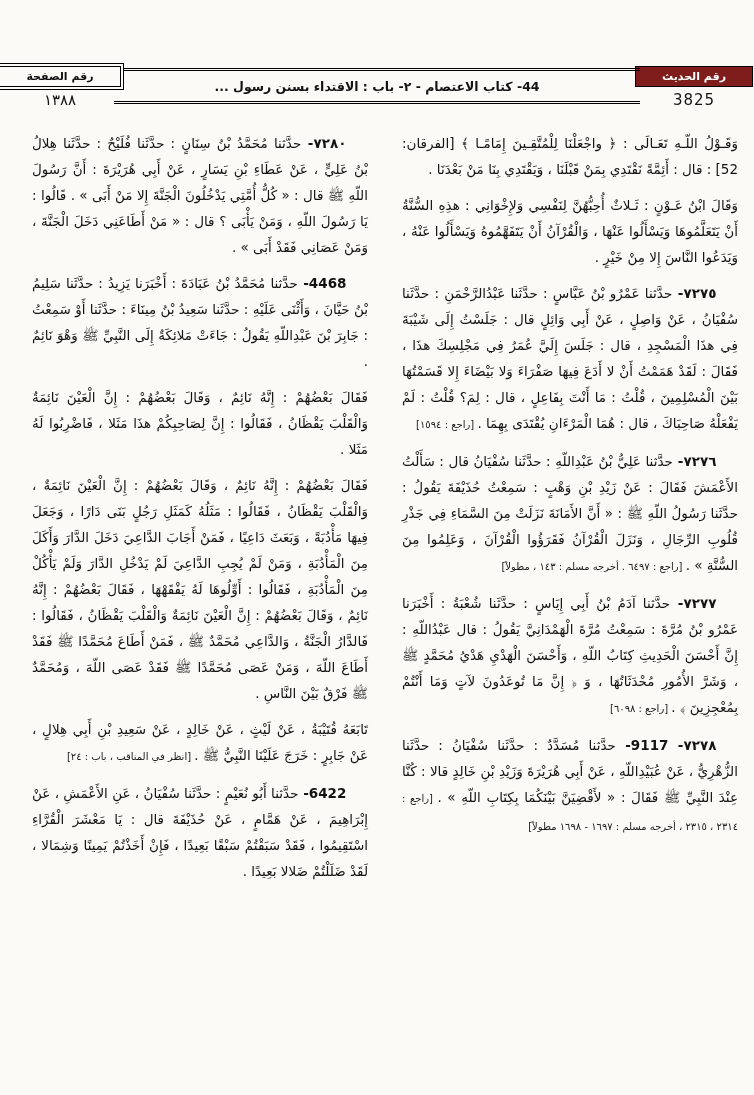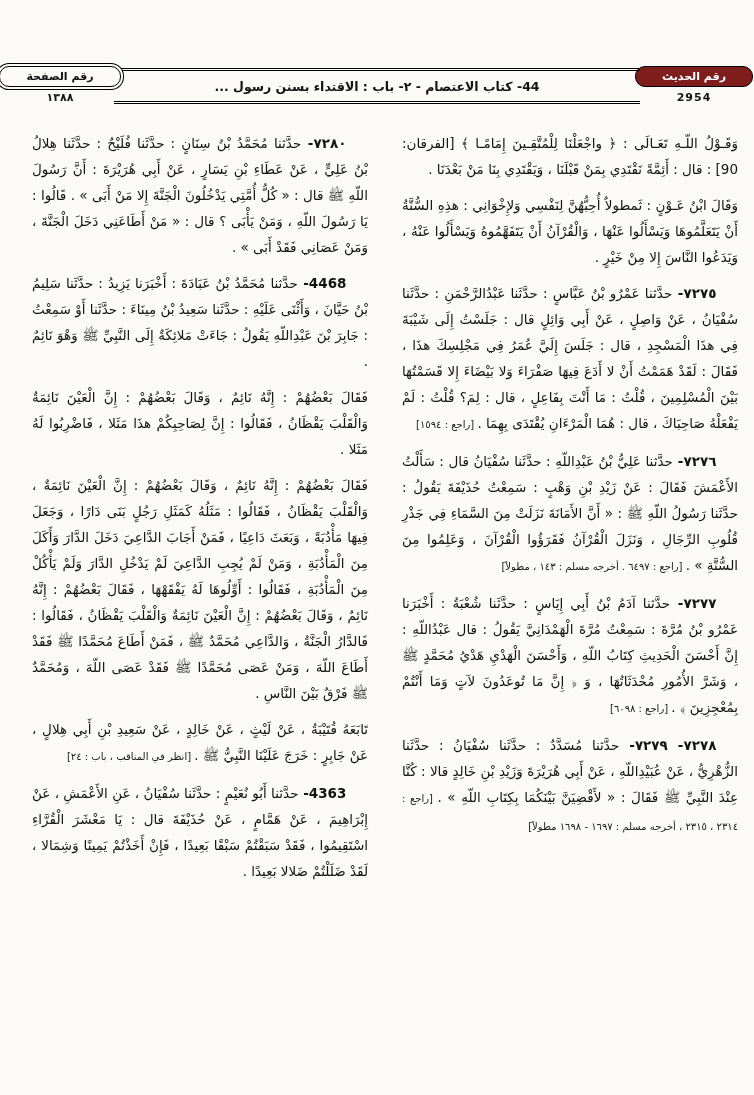--- a/index.html
+++ b/index.html
@@ -21,31 +21,31 @@
     align-items:stretch;
     margin:0 2px 14px 2px;
     height:50px;
   }
   .badge{
     display:flex;flex-direction:column;align-items:center;justify-content:flex-start;
     width:96px;flex:0 0 96px;
   }
   .badge-label{
     font-size:11px;font-weight:bold;line-height:1;
-    padding:4px 26px;border-radius:10px;
+    padding:4px 26px;border-radius:0;
     white-space:nowrap;
   }
   .badge.dark .badge-label{
     background:#7f1d1d;color:#ffffff;border:1.5px solid #000;
   }
   .badge.light .badge-label{
     background:#fbfaf6;color:#111;border:1.5px solid #000;box-shadow:0 0 0 2px #fbfaf6, 0 0 0 3px #000;
   }
   .badge-number{
-    font-size:11px;font-weight:bold;margin-top:4px;letter-spacing:1px;
+    font-size:15px;font-weight:normal;margin-top:4px;letter-spacing:1px;
   }
   .title-band{
     flex:1;
     margin:2px 6px 0 6px;
     border-top:3px double #000;
     border-bottom:3px double #000;
     display:flex;align-items:center;justify-content:center;
     height:30px;
   }
   .title-band .title{
@@ -79,43 +79,43 @@
   }
 </style>
 </head>
 <body>
 
 <div class="page">
 
   <div class="header">
     <div class="badge dark">
       <div class="badge-label">رقم الحديث</div>
-      <div class="badge-number">2954</div>
+      <div class="badge-number">3825</div>
     </div>
     <div class="title-band">
       <div class="title">44- كتاب الاعتصام - ٢- باب : الاقتداء بسنن رسول ...</div>
     </div>
     <div class="badge light">
       <div class="badge-label">رقم الصفحة</div>
       <div class="badge-number">١٣٨٨</div>
     </div>
   </div>
 
   <div class="columns">
     <div class="column">
-        <p class="para noindent">وَقَـوْلُ اللّـهِ تَعَـالَى : ﴿ واجْعَلْنَا لِلْمُتَّقِـينَ إِمَامًـا ﴾ [الفرقان: 90] : قال : أَئِمَّةً نَقْتَدِي بِمَنْ قَبْلَنَا ، وَيَقْتَدِي بِنَا مَنْ بَعْدَنَا .</p>
-        <p class="para noindent">وَقَالَ ابْنُ عَـوْنٍ : ثَمطولاٌ أُحِبُّهُنَّ لِنَفْسِي وَلإِخْوَانِي : هذِهِ السُّنَّةُ أَنْ يَتَعَلَّمُوهَا وَيَسْأَلُوا عَنْهَا ، وَالْقُرْآنُ أَنْ يَتَفَهَّمُوهُ وَيَسْأَلُوا عَنْهُ ، وَيَدَعُوا النَّاسَ إِلا مِنْ خَيْرٍ .</p>
+        <p class="para noindent">وَقَـوْلُ اللّـهِ تَعَـالَى : ﴿ واجْعَلْنَا لِلْمُتَّقِـينَ إِمَامًـا ﴾ [الفرقان: 52] : قال : أَئِمَّةً نَقْتَدِي بِمَنْ قَبْلَنَا ، وَيَقْتَدِي بِنَا مَنْ بَعْدَنَا .</p>
+        <p class="para noindent">وَقَالَ ابْنُ عَـوْنٍ : ثَـلاثٌ أُحِبُّهُنَّ لِنَفْسِي وَلإِخْوَانِي : هذِهِ السُّنَّةُ أَنْ يَتَعَلَّمُوهَا وَيَسْأَلُوا عَنْهَا ، وَالْقُرْآنُ أَنْ يَتَفَهَّمُوهُ وَيَسْأَلُوا عَنْهُ ، وَيَدَعُوا النَّاسَ إِلا مِنْ خَيْرٍ .</p>
         <p class="para"><span class="hnum">٧٢٧٥- </span>حدَّثنا عَمْرُو بْنُ عَبَّاسٍ : حدَّثَنا عَبْدُالرَّحْمَنِ : حدَّثَنا سُفْيَانُ ، عَنْ وَاصِلٍ ، عَنْ أَبِي وَائِلٍ قال : جَلَسْتُ إِلَى شَيْبَةَ فِي هذَا الْمَسْجِدِ ، قال : جَلَسَ إِلَيَّ عُمَرُ فِي مَجْلِسِكَ هذَا ، فَقَالَ : لَقَدْ هَمَمْتُ أَنْ لا أَدَعَ فِيهَا صَفْرَاءَ وَلا بَيْضَاءَ إِلا قَسَمْتُهَا بَيْنَ الْمُسْلِمِينَ ، قُلْتُ : مَا أَنْتَ بِفَاعِلٍ ، قال : لِمَ؟ قُلْتُ : لَمْ يَفْعَلْهُ صَاحِبَاكَ ، قال : هُمَا الْمَرْءَانِ يُقْتَدَى بِهِمَا .<span class="ref"> [راجع : ١٥٩٤]</span></p>
         <p class="para"><span class="hnum">٧٢٧٦- </span>حدَّثنا عَلِيُّ بْنُ عَبْدِاللّهِ : حدَّثَنا سُفْيَانُ قال : سَأَلْتُ الأَعْمَشَ فَقَالَ : عَنْ زَيْدِ بْنِ وَهْبٍ : سَمِعْتُ حُذَيْفَةَ يَقُولُ : حدَّثَنا رَسُولُ اللّهِ ﷺ : « أَنَّ الأَمَانَةَ نَزَلَتْ مِنَ السَّمَاءِ فِي جَذْرِ قُلُوبِ الرِّجَالِ ، وَنَزَلَ الْقُرْآنُ فَقَرَؤُوا الْقُرْآنَ ، وَعَلِمُوا مِنَ السُّنَّةِ » .<span class="ref"> [راجع : ٦٤٩٧ . أخرجه مسلم : ١٤٣ ، مطولاً]</span></p>
         <p class="para"><span class="hnum">٧٢٧٧- </span>حدَّثنا آدَمُ بْنُ أَبِي إِيَاسٍ : حدَّثَنا شُعْبَةُ : أَخْبَرَنا عَمْرُو بْنُ مُرَّةَ : سَمِعْتُ مُرَّةَ الْهَمْدَانِيَّ يَقُولُ : قال عَبْدُاللّهِ : إِنَّ أَحْسَنَ الْحَدِيثِ كِتَابُ اللّهِ ، وَأَحْسَنَ الْهَدْيِ هَدْيُ مُحَمَّدٍ ﷺ ، وَشَرَّ الأُمُورِ مُحْدَثَاتُهَا ، وَ ﴿ إِنَّ مَا تُوعَدُونَ لآتٍ وَمَا أَنْتُمْ بِمُعْجِزِينَ ﴾ .<span class="ref"> [راجع : ٦٠٩٨]</span></p>
-        <p class="para"><span class="hnum">٧٢٧٨- ٧٢٧٩- </span>حدَّثنا مُسَدَّدٌ : حدَّثَنا سُفْيَانُ : حدَّثَنا الزُّهْرِيُّ ، عَنْ عُبَيْدِاللّهِ ، عَنْ أَبِي هُرَيْرَةَ وَزَيْدِ بْنِ خَالِدٍ قالا : كُنَّا عِنْدَ النَّبِيِّ ﷺ فَقَالَ : « لأَقْضِيَنَّ بَيْنَكُمَا بِكِتَابِ اللّهِ » .<span class="ref"> [راجع : ٢٣١٤ ، ٢٣١٥ ، أخرجه مسلم : ١٦٩٧ - ١٦٩٨ مطولاً]</span></p>
+        <p class="para"><span class="hnum">٧٢٧٨- 9117- </span>حدَّثنا مُسَدَّدٌ : حدَّثَنا سُفْيَانُ : حدَّثَنا الزُّهْرِيُّ ، عَنْ عُبَيْدِاللّهِ ، عَنْ أَبِي هُرَيْرَةَ وَزَيْدِ بْنِ خَالِدٍ قالا : كُنَّا عِنْدَ النَّبِيِّ ﷺ فَقَالَ : « لأَقْضِيَنَّ بَيْنَكُمَا بِكِتَابِ اللّهِ » .<span class="ref"> [راجع : ٢٣١٤ ، ٢٣١٥ ، أخرجه مسلم : ١٦٩٧ - ١٦٩٨ مطولاً]</span></p>
       </div>
     <div class="column">
         <p class="para"><span class="hnum">٧٢٨٠- </span>حدَّثنا مُحَمَّدُ بْنُ سِنَانٍ : حدَّثَنا فُلَيْحٌ : حدَّثَنا هِلالُ بْنُ عَلِيٍّ ، عَنْ عَطَاءِ بْنِ يَسَارٍ ، عَنْ أَبِي هُرَيْرَةَ : أَنَّ رَسُولَ اللّهِ ﷺ قال : « كُلُّ أُمَّتِي يَدْخُلُونَ الْجَنَّةَ إِلا مَنْ أَبَى » . قَالُوا : يَا رَسُولَ اللّهِ ، وَمَنْ يَأْبَى ؟ قال : « مَنْ أَطَاعَنِي دَخَلَ الْجَنَّةَ ، وَمَنْ عَصَانِي فَقَدْ أَبَى » .</p>
         <p class="para"><span class="hnum">4468- </span>حدَّثنا مُحَمَّدُ بْنُ عَبَادَةَ : أَخْبَرَنا يَزِيدُ : حدَّثَنا سَلِيمُ بْنُ حَيَّانَ ، وَأَثْنَى عَلَيْهِ : حدَّثَنا سَعِيدُ بْنُ مِينَاءَ : حدَّثَنا أَوْ سَمِعْتُ : جَابِرَ بْنَ عَبْدِاللّهِ يَقُولُ : جَاءَتْ مَلائِكَةٌ إِلَى النَّبِيِّ ﷺ وَهْوَ نَائِمٌ .</p>
         <p class="para noindent">فَقَالَ بَعْضُهُمْ : إِنَّهُ نَائِمٌ ، وَقَالَ بَعْضُهُمْ : إِنَّ الْعَيْنَ نَائِمَةٌ وَالْقَلْبَ يَقْظَانُ ، فَقَالُوا : إِنَّ لِصَاحِبِكُمْ هذَا مَثَلا ، فَاضْرِبُوا لَهُ مَثَلا .</p>
         <p class="para noindent">فَقَالَ بَعْضُهُمْ : إِنَّهُ نَائِمٌ ، وَقَالَ بَعْضُهُمْ : إِنَّ الْعَيْنَ نَائِمَةٌ ، وَالْقَلْبَ يَقْظَانُ ، فَقَالُوا : مَثَلُهُ كَمَثَلِ رَجُلٍ بَنَى دَارًا ، وَجَعَلَ فِيهَا مَأْدُبَةً ، وَبَعَثَ دَاعِيًا ، فَمَنْ أَجَابَ الدَّاعِيَ دَخَلَ الدَّارَ وَأَكَلَ مِنَ الْمَأْدُبَةِ ، وَمَنْ لَمْ يُجِبِ الدَّاعِيَ لَمْ يَدْخُلِ الدَّارَ وَلَمْ يَأْكُلْ مِنَ الْمَأْدُبَةِ ، فَقَالُوا : أَوِّلُوهَا لَهُ يَفْقَهْهَا ، فَقَالَ بَعْضُهُمْ : إِنَّهُ نَائِمٌ ، وَقَالَ بَعْضُهُمْ : إِنَّ الْعَيْنَ نَائِمَةٌ وَالْقَلْبَ يَقْظَانُ ، فَقَالُوا : فَالدَّارُ الْجَنَّةُ ، وَالدَّاعِي مُحَمَّدٌ ﷺ ، فَمَنْ أَطَاعَ مُحَمَّدًا ﷺ فَقَدْ أَطَاعَ اللّهَ ، وَمَنْ عَصَى مُحَمَّدًا ﷺ فَقَدْ عَصَى اللّهَ ، وَمُحَمَّدٌ ﷺ فَرْقٌ بَيْنَ النَّاسِ .</p>
         <p class="para noindent">تَابَعَهُ قُتَيْبَةُ ، عَنْ لَيْثٍ ، عَنْ خَالِدٍ ، عَنْ سَعِيدِ بْنِ أَبِي هِلالٍ ، عَنْ جَابِرٍ : خَرَجَ عَلَيْنَا النَّبِيُّ ﷺ .<span class="ref"> [انظر في المناقب ، باب : ٢٤]</span></p>
-        <p class="para"><span class="hnum">4363- </span>حدَّثنا أَبُو نُعَيْمٍ : حدَّثَنا سُفْيَانُ ، عَنِ الأَعْمَشِ ، عَنْ إِبْرَاهِيمَ ، عَنْ هَمَّامٍ ، عَنْ حُذَيْفَةَ قال : يَا مَعْشَرَ الْقُرَّاءِ اسْتَقِيمُوا ، فَقَدْ سَبَقْتُمْ سَبْقًا بَعِيدًا ، فَإِنْ أَخَذْتُمْ يَمِينًا وَشِمَالا ، لَقَدْ ضَلَلْتُمْ ضَلالا بَعِيدًا .</p>
+        <p class="para"><span class="hnum">6422- </span>حدَّثنا أَبُو نُعَيْمٍ : حدَّثَنا سُفْيَانُ ، عَنِ الأَعْمَشِ ، عَنْ إِبْرَاهِيمَ ، عَنْ هَمَّامٍ ، عَنْ حُذَيْفَةَ قال : يَا مَعْشَرَ الْقُرَّاءِ اسْتَقِيمُوا ، فَقَدْ سَبَقْتُمْ سَبْقًا بَعِيدًا ، فَإِنْ أَخَذْتُمْ يَمِينًا وَشِمَالا ، لَقَدْ ضَلَلْتُمْ ضَلالا بَعِيدًا .</p>
       </div>
   </div>
 
 </div>
 
 </body></html>

